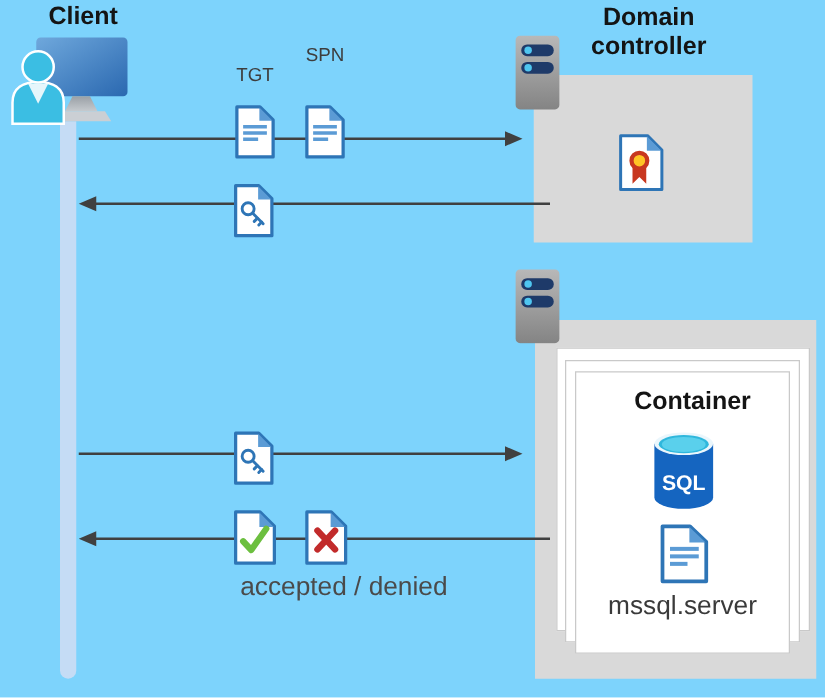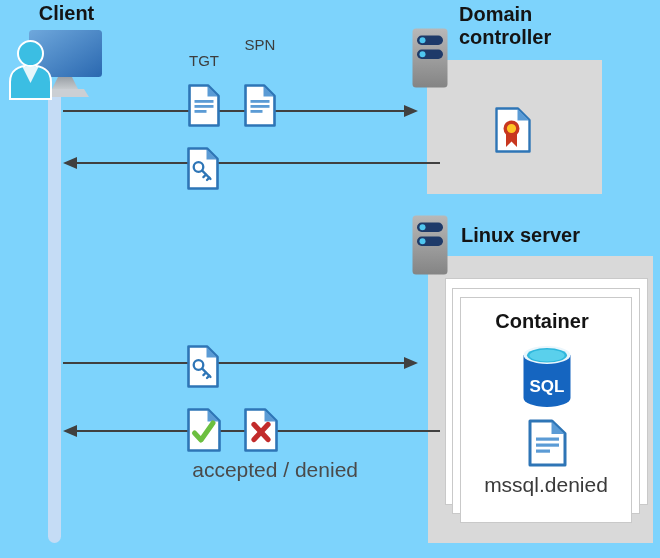--- a/index.html
+++ b/index.html
@@ -68,22 +68,21 @@
     </defs>
     <rect x="27" y="4" width="73" height="47" rx="3.5" fill="url(#gmon)"></rect>
     <path d="M56,51 h14 l6,12 h-26 Z" fill="url(#gstand)"></path>
     <path d="M45,63 h37 l5,8 h-47 Z" fill="#cbcfd4"></path>
     <path d="M8,73 V56 C8,44 17,39.5 28.5,39.5 C40,39.5 49,44 49,56 V73 Z" fill="#3bbee3" stroke="#ffffff" stroke-width="2"></path>
     <path d="M20.5,41 L36.5,41 L28.5,57 Z" fill="#e6f6fb"></path>
     <circle cx="28.5" cy="27.5" r="12.5" fill="#3bbee3" stroke="#ffffff" stroke-width="2"></circle>
   </svg>
 
   <div class="abs title center" style="left:24px;top:2px;width:85px;">Client</div>
-  <div class="abs title" style="left:459px;top:3px;width:120px;line-height:23px;">Domain controller</div>
-  <div class="abs title" style="left:461px;top:224px;width:180px;">Linux server</div>
+  <div class="abs title" style="left:459px;top:3px;width:120px;line-height:23px;text-align:center;">Domain controller</div>
 
   <svg class="abs" style="left:412px;top:28px;" width="36" height="60" viewBox="0 0 36 60">
     <defs>
         <linearGradient id="gsrv1" x1="0" y1="0" x2="0" y2="1">
       <stop offset="0" stop-color="#b8b8b8"></stop>
           <stop offset="1" stop-color="#848484"></stop>
     </linearGradient>
       </defs>
     <rect x="0.5" y="0.5" width="35" height="59" rx="3.5" fill="url(#gsrv1)"></rect>
     <rect x="5" y="7.5" width="26" height="9.5" rx="4.7" fill="#1e3a69"></rect>
@@ -161,33 +160,33 @@
     <path d="M2.5,2.5 H22 L33.5,14 V43.5 H2.5 Z" fill="#ffffff" stroke="#2e75b6" stroke-width="2.6" stroke-linejoin="round"></path>
     <path d="M21.5,3 L33,14.5 H21.5 Z" fill="#5b9bd5"></path>
     <g stroke="#c22b2b" stroke-width="5.2" stroke-linecap="round">
       <path d="M11,17.5 L25,32.5"></path>
       <path d="M25,17.5 L11,32.5"></path>
     </g>
   </svg>
 
   <div class="abs caption center" style="left:138px;top:458px;width:220px;text-align:right;">accepted / denied</div>
 
-  <div class="abs title center" style="left:460px;top:310px;width:164px;">Container</div>
+  <div class="abs title center" style="left:472px;top:310px;width:164px;">Container</div>
 
   <svg class="abs" style="left:521px;top:345px;" width="52" height="63" viewBox="0 0 52 63">
     <path d="M2.5,10 L2.5,53 A23.5,9 0 0 0 49.5,53 L49.5,10 Z" fill="#1565c0"></path>
     <ellipse cx="26" cy="10" rx="23.5" ry="9" fill="#eaf6fc"></ellipse>
     <ellipse cx="26" cy="10.3" rx="20" ry="7.3" fill="#2fb7dc"></ellipse>
     <ellipse cx="26" cy="10.5" rx="17.5" ry="6" fill="#5ad0ec"></ellipse>
     <text x="26" y="47" text-anchor="middle" font-family="Liberation Sans, sans-serif" font-size="17" font-weight="bold" fill="#ffffff">SQL</text>
   </svg>
 
   <svg class="abs" style="left:527px;top:418px;" width="41" height="50" viewBox="0 0 41 50">
     <path d="M3,3 H25 L38,15.5 V47 H3 Z" fill="#ffffff" stroke="#2e75b6" stroke-width="3" stroke-linejoin="round"></path>
     <path d="M24.5,3.5 L37.5,16 H24.5 Z" fill="#5b9bd5"></path>
     <rect x="9" y="19.5" width="23" height="3.2" fill="#5b9bd5"></rect>
     <rect x="9" y="25.5" width="23" height="3.2" fill="#5b9bd5"></rect>
     <rect x="9" y="31.5" width="14" height="3.2" fill="#5b9bd5"></rect>
   </svg>
 
-  <div class="abs caption center" style="left:470px;top:473px;width:152px;color:#3a3a3a;">mssql.denied</div>
+  <div class="abs caption center" style="left:470px;top:473px;width:152px;color:#3a3a3a;">mssql.server</div>
 
 </div>
 
 </body></html>

